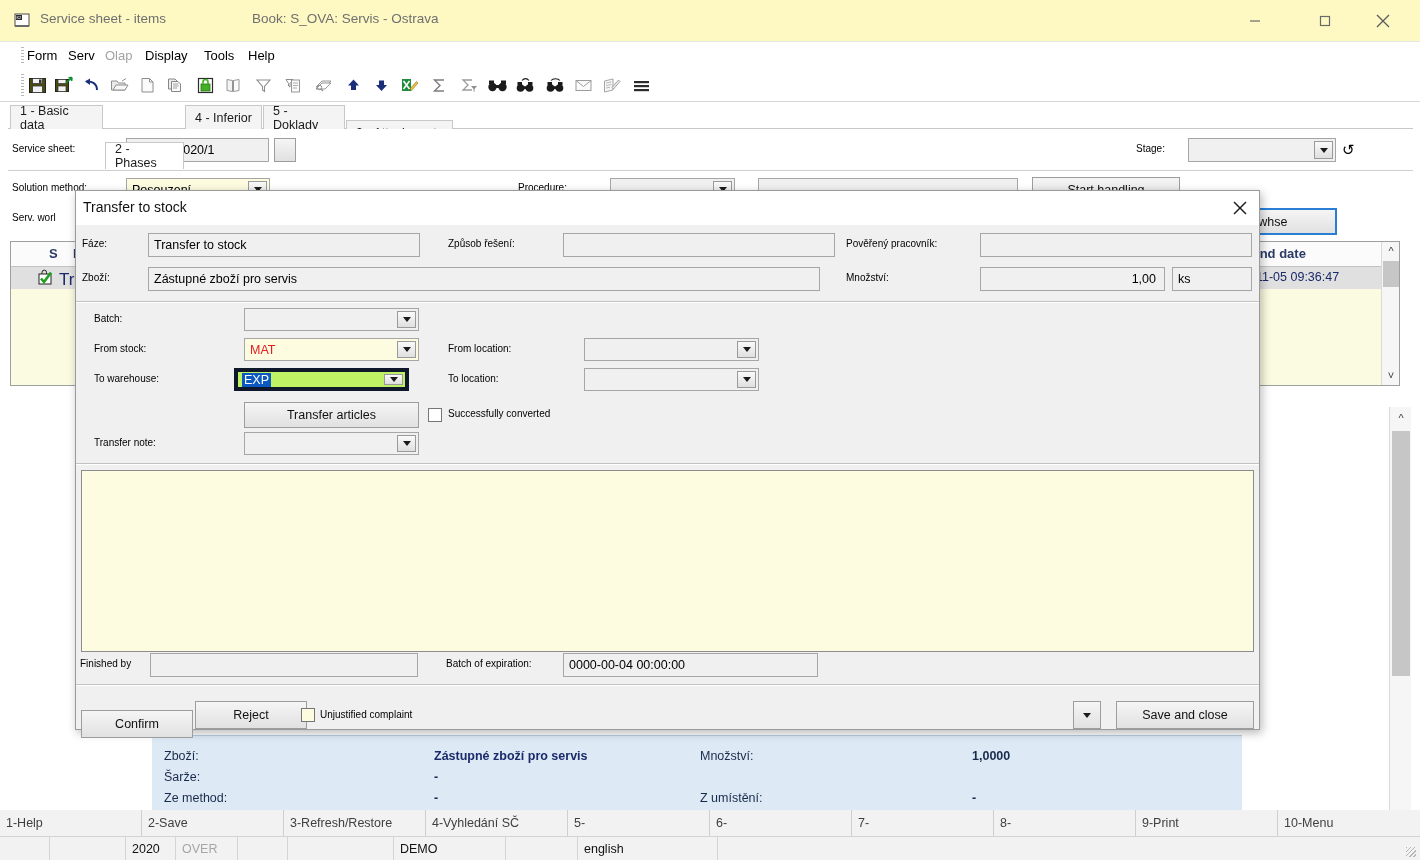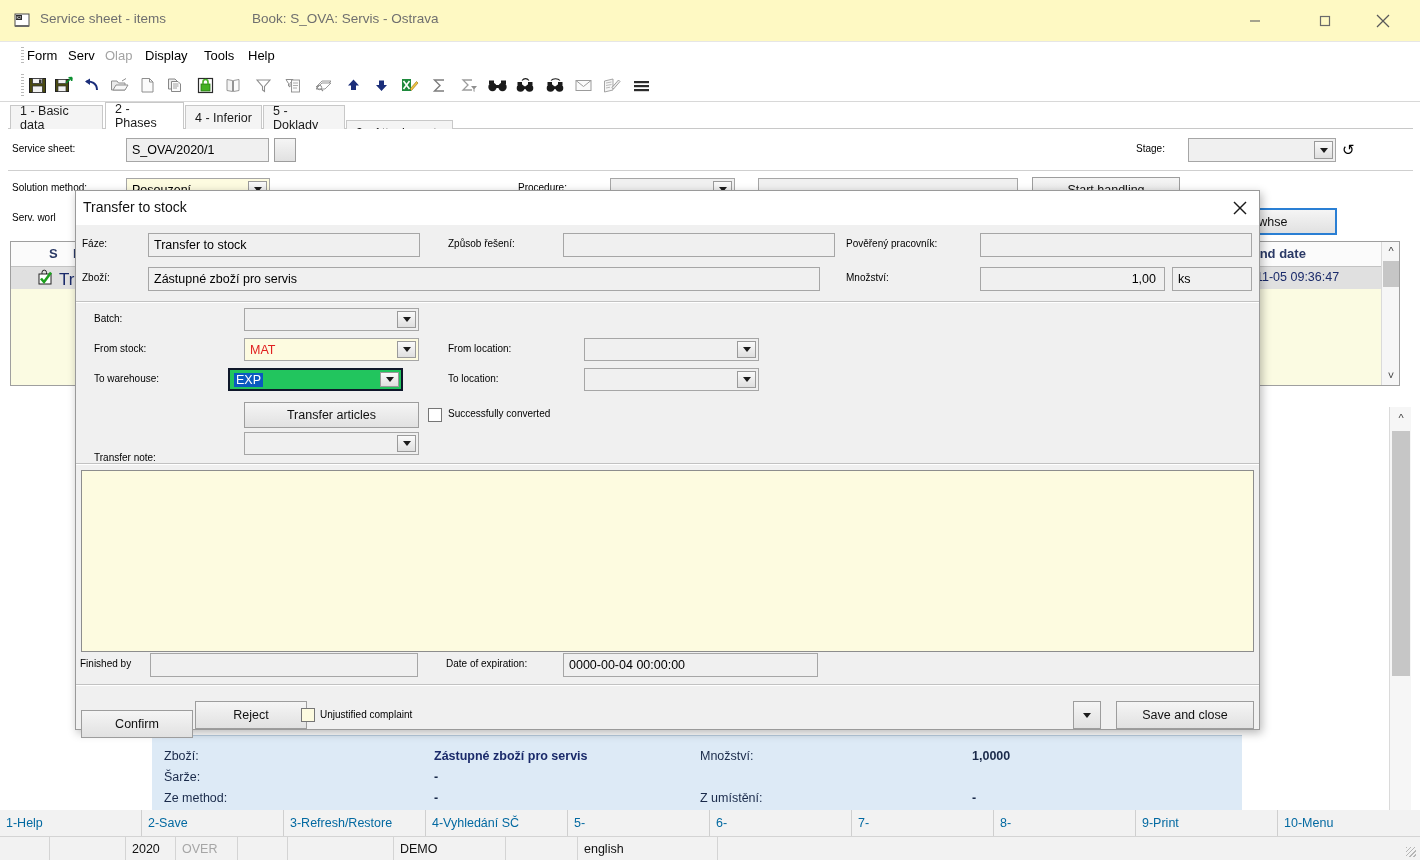--- a/index.html
+++ b/index.html
@@ -192,21 +192,21 @@
 
   
   .statusbar {
     position: absolute; left: 0; top: 810px; width: 1420px; height: 50px;
     background: #f2f2f2; border-top: 1px solid #cfcfcf;
   }
   .fkey {
     position: absolute; top: 810px; height: 26px;
     border-right: 1px solid #cfcfcf;
     display: flex; align-items: center;
-    padding-left: 6px; font-size: 12.5px; color: #0369a1;
+    padding-left: 6px; font-size: 12.5px; color: #404040;
     background: #f2f2f2;
   }
   .statcell {
     position: absolute; top: 836px; height: 24px;
     border-right: 1px solid #d4d4d4; border-top: 1px solid #d4d4d4;
     display: flex; align-items: center;
     padding-left: 6px; font-size: 12.5px; color: #111;
     background: #f2f2f2;
   }
   .statcell.dim { color: #a6a6a6; }
@@ -415,21 +415,21 @@
         <rect x="2" y="5" width="15" height="2.2" fill="#2b2b2b"></rect>
         <rect x="2" y="9" width="15" height="2.2" fill="#2b2b2b"></rect>
         <rect x="2" y="13" width="15" height="2.2" fill="#2b2b2b"></rect>
       </svg>
     </div>
   </div>
 
   <div class="tabstrip">
     <div class="tabline"></div>
     <div class="tab" style="left:10px;  width:93px;">1 - Basic data</div>
-    <div class="tab active" style="left:105px; width:79px;">2 - Phases</div>
+    <div class="tab active" style="left:105px; width:79px;margin-top:40px;">2 - Phases</div>
     <div class="tab" style="left:185px; width:77px;">4 - Inferior</div>
     <div class="tab" style="left:263px; width:82px;">5 - Doklady</div>
     <div class="tab" style="left:346px; width:107px;margin-top:15px;">9 - Attachments</div>
   </div>
 
   <div class="formarea">
 
     <span class="lbl" style="left:12px; top:14px;">Service sheet:</span>
     <div class="fld" style="left:126px; top:9px; width:143px; height:24px;">S_OVA/2020/1</div>
     <div class="btn" style="left:274px; top:9px; width:22px; height:24px;"></div>
@@ -561,55 +561,55 @@
       </div>
       <span class="lbl" style="left:372px; top:118px;">From location:</span>
       <div class="combo" style="left:508px; top:113px; width:175px; height:23px;">
         <span class="val"></span>
         <span class="arrow">
             <span class="tri-down"></span>
           </span>
       </div>
 
       <span class="lbl" style="left:18px; top:148px;">To warehouse:</span>
-      <div class="combo" style="left:152px; top:143px; width:175px; height:23px; background:#22c55e; border:2px solid #0f172a;">
+      <div class="combo" style="left:158px; top:143px; width:175px; height:23px; background:#bef264; border:4px solid #0f172a;">
         <span class="val" style="padding:0 2px 0 4px;">
           <span style="background:#0b59c0; color:#ffffff; padding:1px 2px;">EXP</span>
         </span>
         <span class="arrow">
             <span class="tri-down"></span>
           </span>
       </div>
       <span class="lbl" style="left:372px; top:148px;">To location:</span>
       <div class="combo" style="left:508px; top:143px; width:175px; height:23px;">
         <span class="val"></span>
         <span class="arrow">
             <span class="tri-down"></span>
           </span>
       </div>
 
       <div class="btn" style="left:168px; top:177px; width:175px; height:26px;">Transfer articles</div>
       <div class="chk" style="left:352px; top:183px;"></div>
       <span class="lbl" style="left:372px; top:183px;">Successfully converted</span>
 
-      <span class="lbl" style="left:18px; top:212px;margin-top:15px;">Transfer note:</span>
+      <span class="lbl" style="left:18px; top:212px;">Transfer note:</span>
       <div class="combo" style="left:168px; top:207px; width:175px; height:23px;">
         <span class="val"></span>
         <span class="arrow">
             <span class="tri-down"></span>
           </span>
       </div>
 
       <div class="dsep" style="left:0; top:238px; width:1183px;"></div>
 
       <div class="memo" style="left:5px; top:245px; width:1173px; height:182px;"></div>
 
       <span class="lbl" style="left:4px; top:433px;">Finished by</span>
       <div class="fld" style="left:74px; top:428px; width:268px; height:24px;"></div>
-      <span class="lbl" style="left:370px; top:433px;">Date of expiration:</span>
+      <span class="lbl" style="left:370px; top:433px;">Batch of expiration:</span>
       <div class="fld" style="left:487px; top:428px; width:255px; height:24px;">0000-00-04 00:00:00</div>
 
       <div class="dsep" style="left:0; top:459px; width:1183px;"></div>
 
       <div class="btn" style="left:5px; top:476px; width:112px; height:28px;margin-top:9px;">Confirm</div>
       <div class="btn" style="left:119px; top:476px; width:112px; height:28px;">Reject</div>
       <div class="chk cream" style="left:225px; top:483px;"></div>
       <span class="lbl" style="left:244px; top:484px;">Unjustified complaint</span>
 
       <div class="btn" style="left:997px; top:476px; width:28px; height:28px;">

